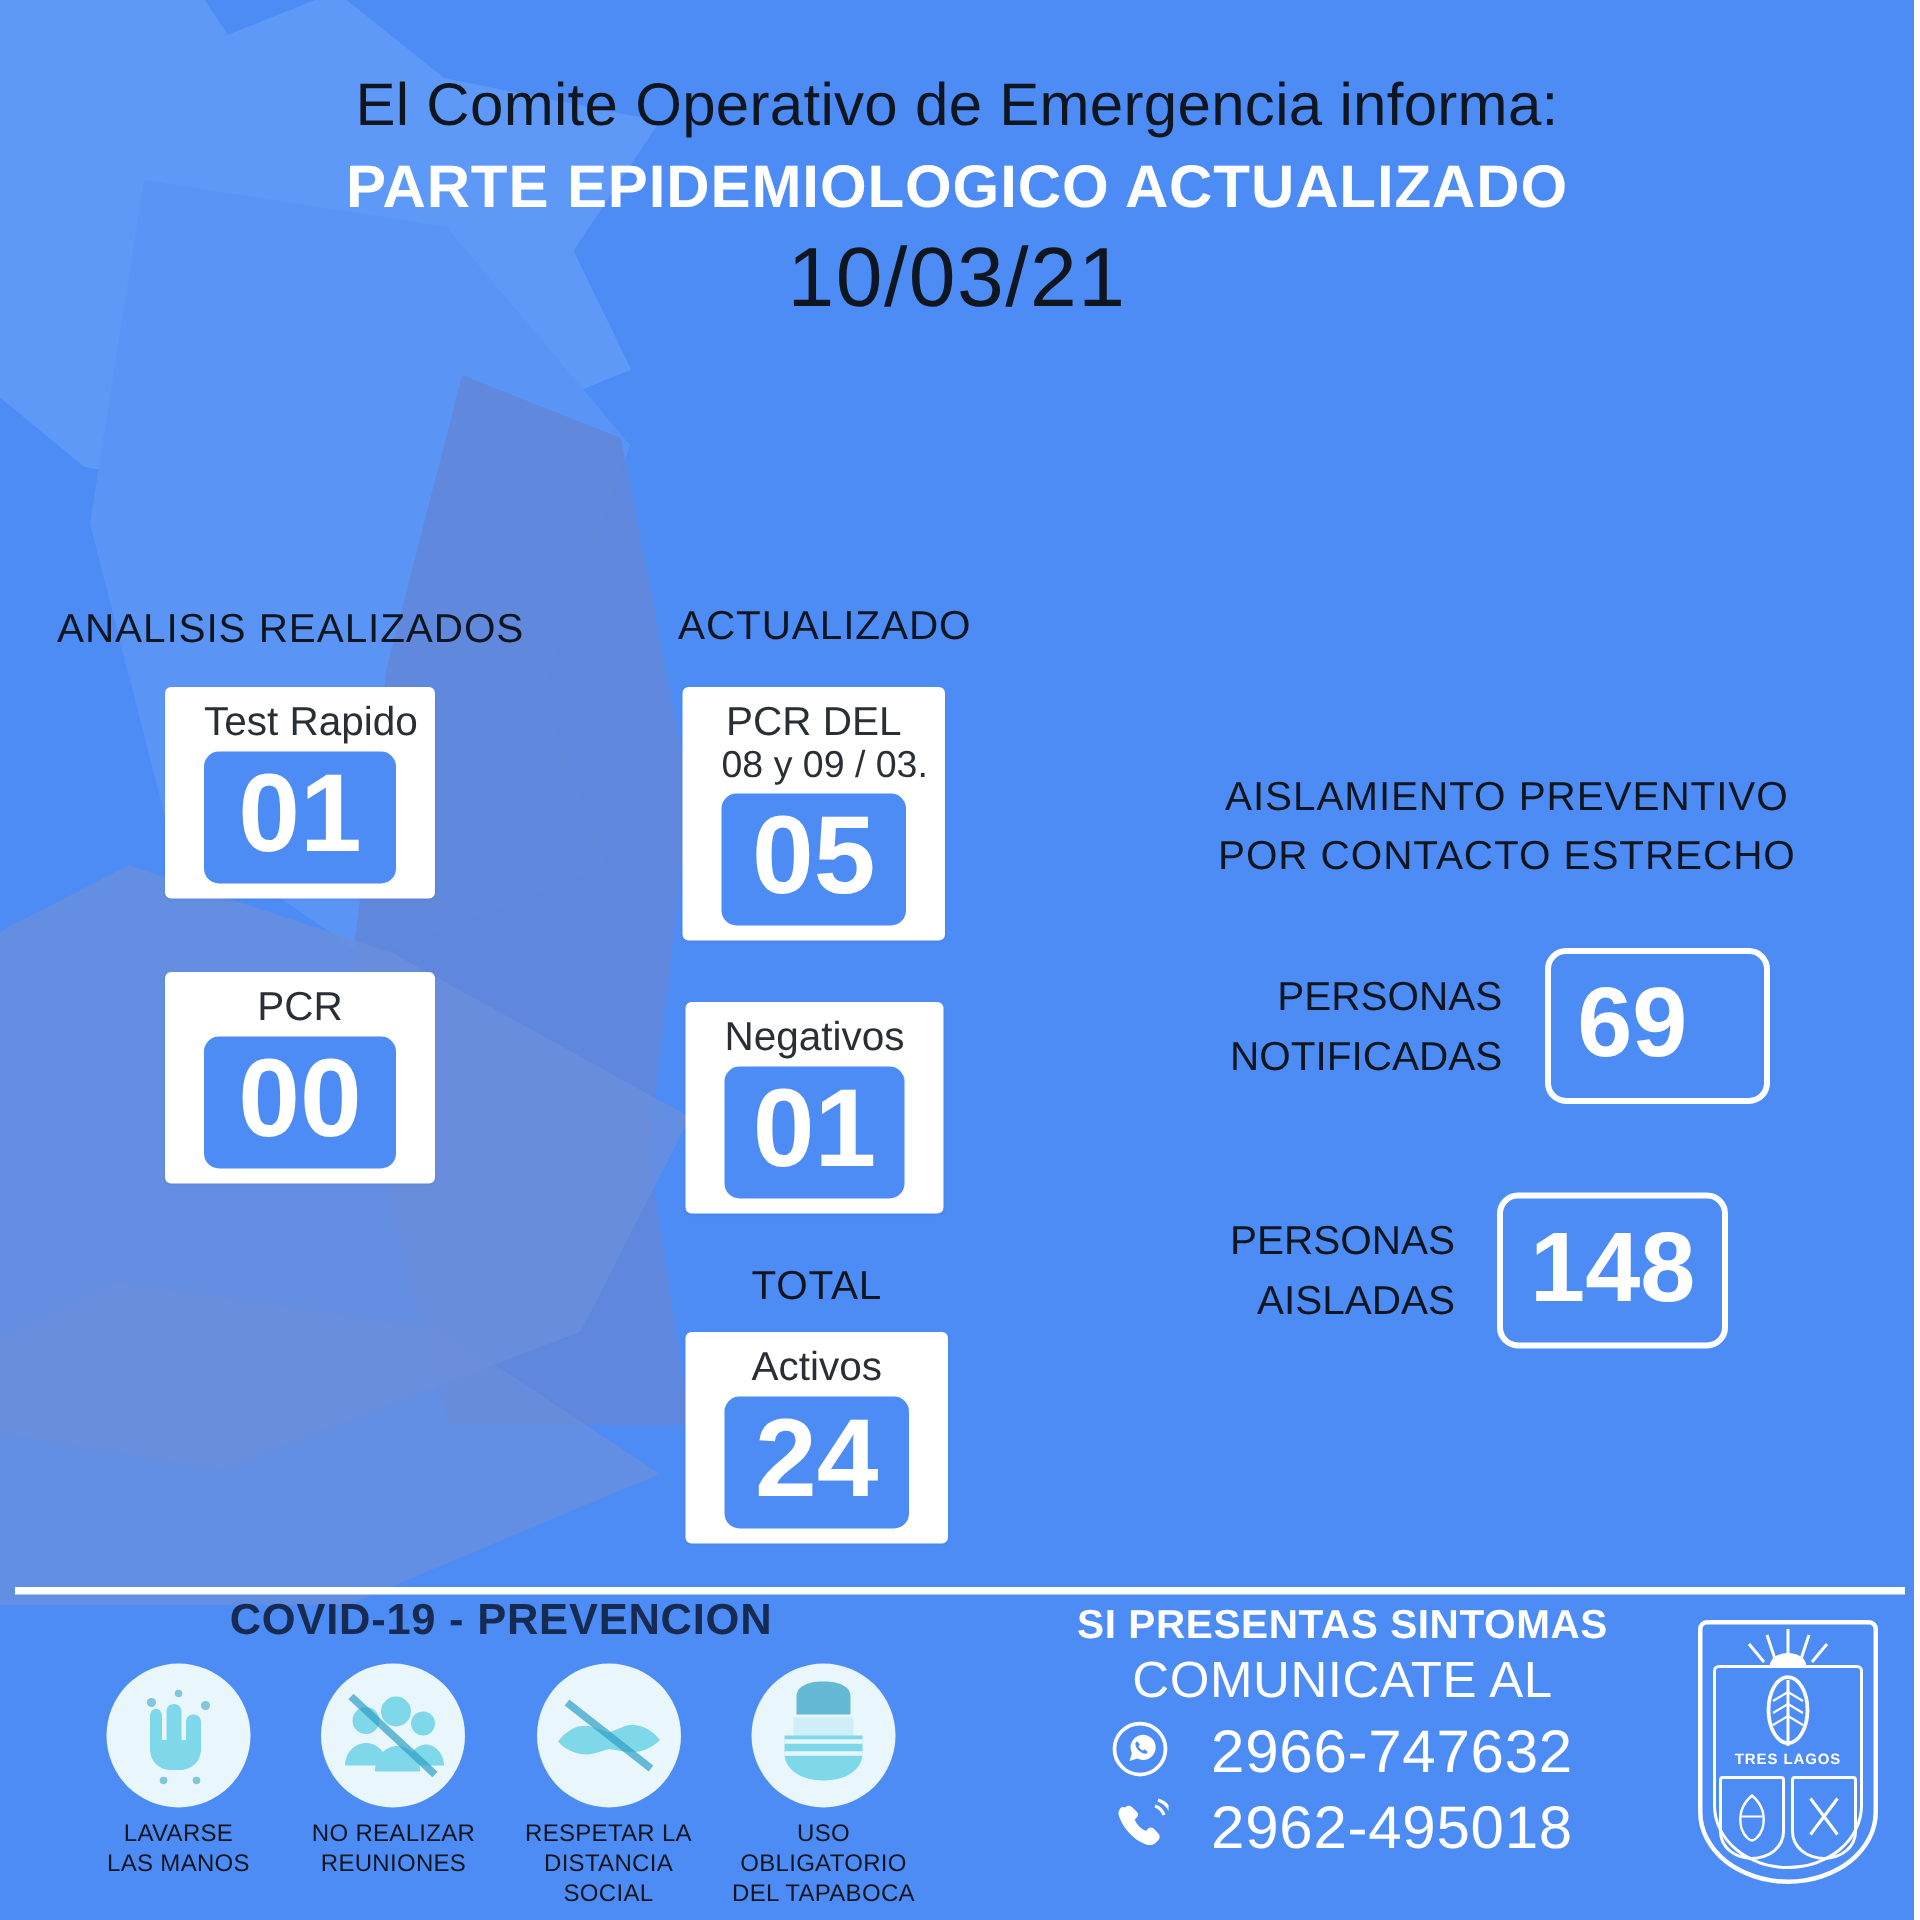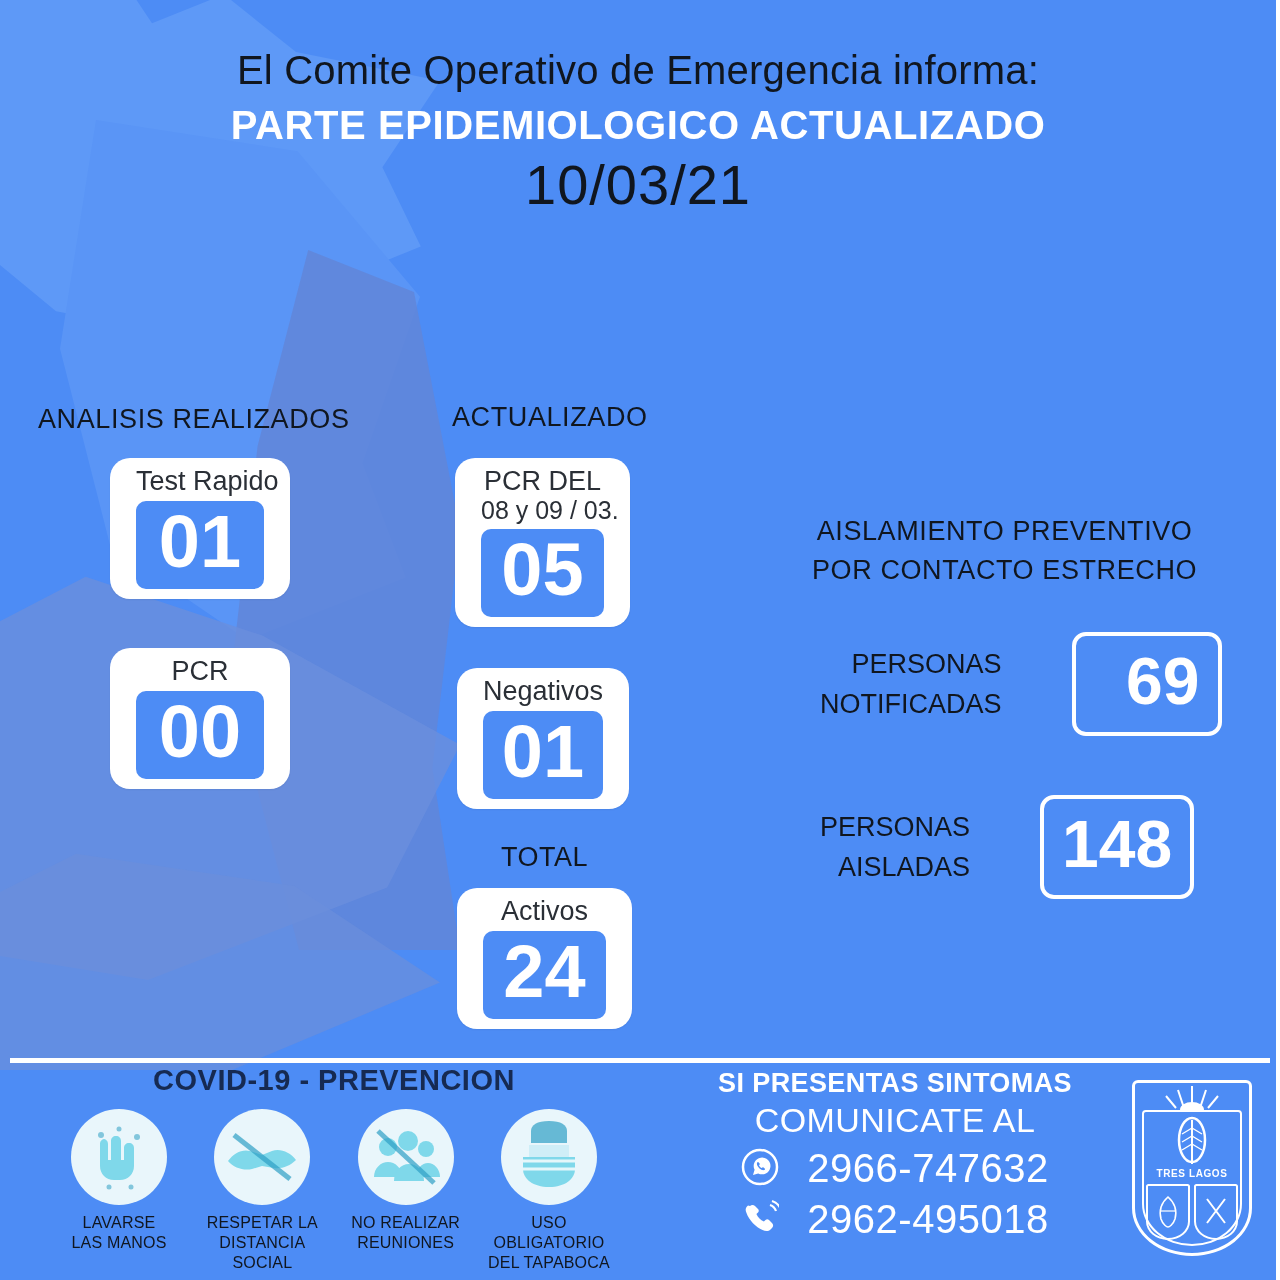--- a/index.html
+++ b/index.html
@@ -65,21 +65,21 @@
     position: absolute; color: #10161f; font-size: 27px; letter-spacing: .6px;
     font-weight: 400; white-space: nowrap;
   }
   #lbl-analisis { left: 38px; top: 404px; }
   #lbl-resultados { left: 452px; top: 402px; }
   #lbl-aislamiento { left: 768px; top: 512px; text-align: center; line-height: 1.45; margin-left: 44px; }
   #lbl-aislamiento span { display: block; }
 
   
   .card {
-    position: absolute; background: #ffffff; border-radius: 20px;
+    position: absolute; background: #ffffff; border-radius: 4px;
     padding: 8px 26px 10px; text-align: center;
     box-shadow: 0 1px 2px rgba(0,0,0,.06);
   }
   .card .cap {
     color: #2a2f36; font-size: 27px; line-height: 1.12; font-weight: 400;
     white-space: nowrap;
   }
   .card .cap.small { font-size: 25px; }
   .num {
     background: #4d8cf5; color: #ffffff; border-radius: 10px;
@@ -104,21 +104,21 @@
   #row-notif { left: 820px; top: 632px; }
   #row-aisl { left: 820px; top: 795px; }
   .rowstat .txt {
     color: #10161f; font-size: 27px; text-align: right; line-height: 1.5;
     margin-right: 28px; white-space: nowrap;
   }
   .rowstat .txt span { display: block; }
   .outbox {
     border: 4px solid #ffffff; border-radius: 14px; color: #ffffff;
     font-weight: bold; font-size: 66px; line-height: 1;
-    padding: 12px 18px 18px; min-width: 150px; text-align: right; margin-left: 42px;
+    padding: 12px 18px 18px; min-width: 150px; text-align: left;
   }
 
   
   .divider {
     position: absolute; left: 10px; top: 1058px; width: 1260px; height: 5px;
     background: #ffffff;
   }
   .footer-left { position: absolute; left: 14px; top: 1064px; width: 640px; text-align: center; }
   .footer-left .title {
     color: #162a52; font-weight: bold; font-size: 29px; letter-spacing: .5px;
@@ -265,48 +265,48 @@
         <div class="cap">
           <span>LAVARSE</span>
           <span>LAS MANOS</span>
         </div>
       </div>
 
       <div class="prev-item">
         <div class="circle">
           <svg width="84" height="84" viewBox="0 0 84 84" aria-hidden="true">
             <g fill="#7fd8ea">
-              <path d="M8 46c6-8 14-12 22-10l12 4 10-4c8-3 18 1 24 9-6 6-14 9-22 8l-12-2-10 3c-8 2-18-1-24-8z"></path>
-            </g>
-            <path d="M14 20 L70 64" stroke="#2e9fc4" stroke-width="5" opacity=".7" fill="none"></path>
-          </svg>
-        </div>
-        <div class="cap">
-          <span>RESPETAR LA</span>
-          <span>DISTANCIA SOCIAL</span>
-        </div>
-      </div>
-
-      <div class="prev-item">
-        <div class="circle">
-          <svg width="84" height="84" viewBox="0 0 84 84" aria-hidden="true">
-            <g fill="#7fd8ea">
               <circle cx="24" cy="32" r="9"></circle>
                 <circle cx="44" cy="26" r="10"></circle>
                 <circle cx="62" cy="34" r="8"></circle>
               <path d="M10 62c0-9 7-15 14-15s14 6 14 15z"></path>
               <path d="M30 66c0-10 7-17 15-17s15 7 15 17z"></path>
               <path d="M52 62c0-8 6-14 12-14s12 6 12 14z"></path>
             </g>
             <path d="M14 16 L70 68" stroke="#2e9fc4" stroke-width="5" opacity=".7" fill="none"></path>
           </svg>
         </div>
         <div class="cap">
           <span>NO REALIZAR</span>
           <span>REUNIONES</span>
+        </div>
+      </div>
+
+      <div class="prev-item">
+        <div class="circle">
+          <svg width="84" height="84" viewBox="0 0 84 84" aria-hidden="true">
+            <g fill="#7fd8ea">
+              <path d="M8 46c6-8 14-12 22-10l12 4 10-4c8-3 18 1 24 9-6 6-14 9-22 8l-12-2-10 3c-8 2-18-1-24-8z"></path>
+            </g>
+            <path d="M14 20 L70 64" stroke="#2e9fc4" stroke-width="5" opacity=".7" fill="none"></path>
+          </svg>
+        </div>
+        <div class="cap">
+          <span>RESPETAR LA</span>
+          <span>DISTANCIA SOCIAL</span>
         </div>
       </div>
 
       <div class="prev-item">
         <div class="circle">
           <svg width="84" height="84" viewBox="0 0 84 84" aria-hidden="true">
             <path d="M24 16c0-6 6-10 18-10s18 4 18 10v12H24z" fill="#2e9fc4" opacity=".7"></path>
             <path d="M22 30h40v10c0 6-3 10-8 10H30c-5 0-8-4-8-10z" fill="#cfeef7"></path>
             <path d="M16 42h52v12c0 10-10 18-26 18S16 64 16 54z" fill="#7fd8ea"></path>
             <path d="M16 46h52M16 54h52" stroke="#ffffff" stroke-width="3" opacity=".8"></path>

